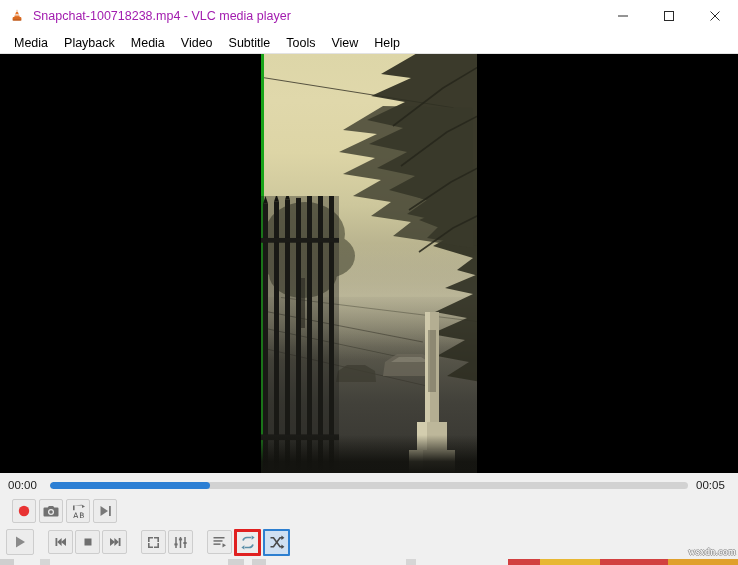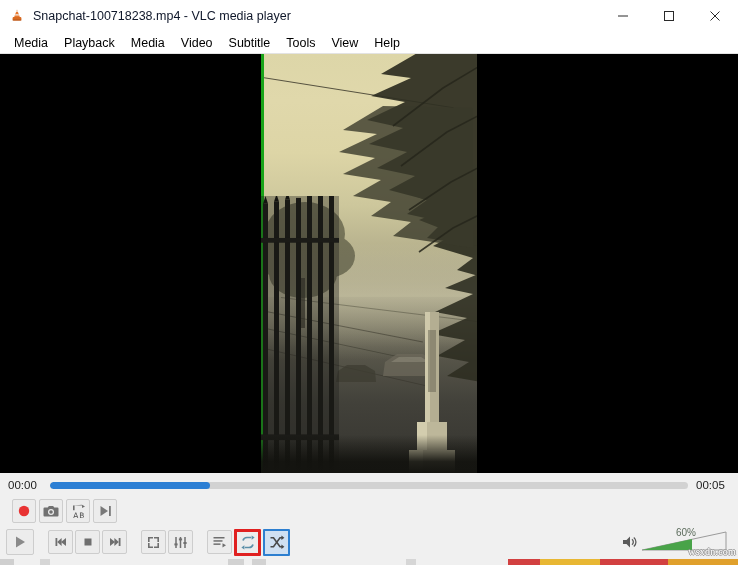--- a/index.html
+++ b/index.html
@@ -30,21 +30,21 @@
     display: flex;
     align-items: center;
     padding-left: 9px;
     gap: 8px;
     flex: 1 1 auto;
     min-width: 0;
   }
   .vlc-cone { width: 16px; height: 16px; display: block; flex: 0 0 16px; }
   .title-text {
     font-size: 12.5px;
-    color: #0f172a;
+    color: #a21caf;
     white-space: nowrap;
     overflow: hidden;
     text-overflow: ellipsis;
   }
   .win-controls { display: flex; height: 32px; flex: 0 0 auto; }
   .win-btn {
     width: 46px; height: 32px;
     display: flex; align-items: center; justify-content: center;
     background: transparent;
     border: none;
@@ -586,36 +586,20 @@
             <path d="M1.5 11.8 h3 l6.5 -9 h3"></path>
           </g>
           <polygon points="12.4,0.6 15.4,2.8 12.4,5" fill="#4a4a4a"></polygon>
           <polygon points="12.4,9.6 15.4,11.8 12.4,14" fill="#4a4a4a"></polygon>
         </svg>
       </div>
     </div>
 
     <div class="spacer"></div>
 
-    <div class="vol-wrap">
-      <span class="vol-icon">
-        <svg width="16" height="16" viewBox="0 0 16 16">
-          <polygon points="1,6 4.5,6 8,2.5 8,13.5 4.5,10 1,10" fill="#5a5a5a"></polygon>
-          <path d="M10 5.2 a3.6 3.6 0 0 1 0 5.6" stroke="#5a5a5a" stroke-width="1.3" fill="none"></path>
-          <path d="M11.8 3.4 a6 6 0 0 1 0 9.2" stroke="#5a5a5a" stroke-width="1.3" fill="none"></path>
-        </svg>
-      </span>
-      <div class="vol-slider">
-        <svg width="86" height="22" viewBox="0 0 86 22">
-          <polygon points="0,20 84,2 84,20" fill="none" stroke="#9a9a9a" stroke-width="1"></polygon>
-          <polygon points="0,20 50,9 50,20" fill="#49a349"></polygon>
-        </svg>
-        <span class="vol-pct">60%</span>
-      </div>
-    </div>
 
     <span class="watermark">wsxdn.com</span>
   </div>
 
   <div class="bottom-strip">
     <div class="strip-seg" style="left:0px;   width:14px; background:#cfcfcf;"></div>
     <div class="strip-seg" style="left:40px;  width:10px; background:#d6d6d6;"></div>
     <div class="strip-seg" style="left:228px; width:16px; background:#d2d2d2;"></div>
     <div class="strip-seg" style="left:252px; width:14px; background:#d2d2d2;"></div>
     <div class="strip-seg" style="left:406px; width:10px; background:#d6d6d6;"></div>

